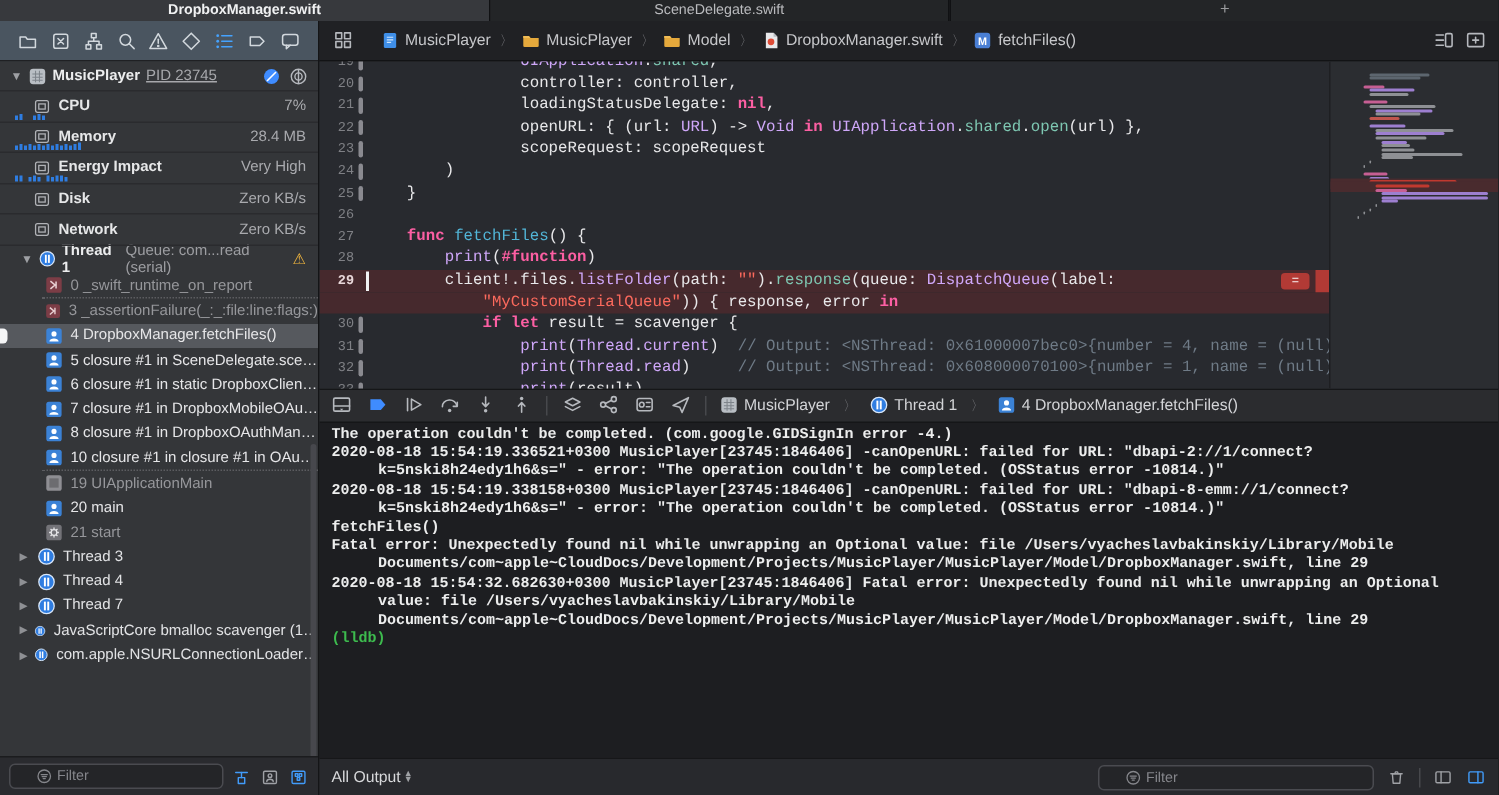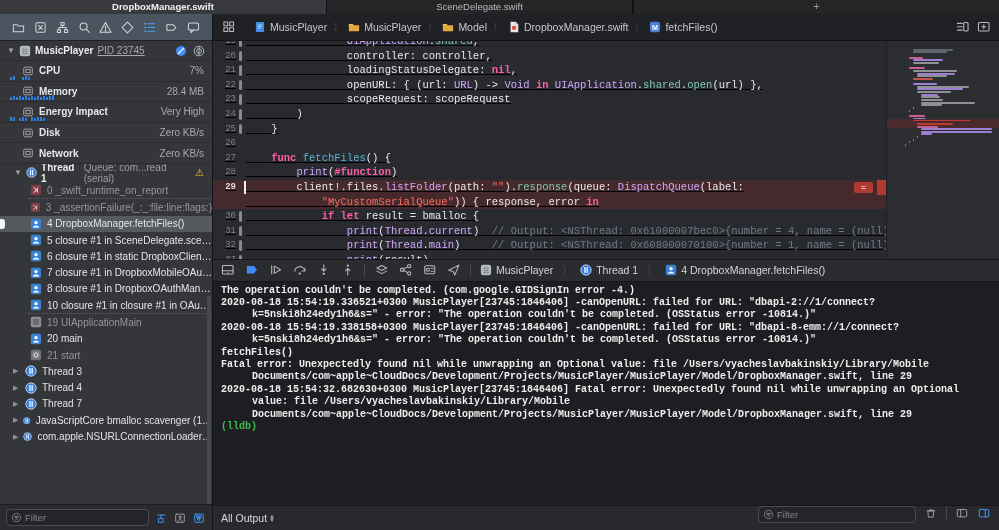--- a/index.html
+++ b/index.html
@@ -47,38 +47,38 @@
   .frame.dim .flabel{color:#96979b;}
   .dotsep{border-top:1px dotted #5c5d61;margin:0 0 0 28px;height:0;}
   .throw{height:16.3px;display:flex;align-items:center;gap:5px;padding-left:13px;white-space:nowrap;overflow:hidden;}
   .throw .disc2{color:#8e9094;font-size:7px;width:7px;}
   .throw .flabel{color:#e2e3e5;}
   .sb-scroll{position:absolute;right:1px;top:255px;width:4px;height:245px;background:#47484d;border-radius:2px;}
   
   .filterbar{height:25px;background:#2a2b2f;border-top:1px solid #1b1c1e;display:flex;align-items:center;
              padding:0 6px;gap:5px;flex:none;}
   .ffield{flex:1;height:15px;border:1px solid #4a4b50;background:#242528;border-radius:4px;
-          display:flex;align-items:center;gap:3px;padding:0 4px;color:#85868b;font-size:9.5px;min-width:0;}
+          display:flex;align-items:center;gap:3px;padding:0 17px;color:#85868b;font-size:9.5px;min-width:0;}
   .ffield svg{flex:none;}
   .smico{width:14px;height:14px;display:flex;align-items:center;justify-content:center;flex:none;}
   .smico svg{width:12px;height:12px;}
   .blue{color:#419bf9;} .gray{color:#9fa1a6;}
   
   .jumpbar{height:26px;background:#202124;border-bottom:1px solid #121315;display:flex;align-items:center;
            padding:0 8px;gap:6px;font-size:10.5px;color:#c6c7ca;flex:none;}
   .jchev{color:#87888c;font-size:11px;}
   .jchev.dim{color:#55565a;}
   .crumb{display:flex;align-items:center;gap:4px;white-space:nowrap;}
   .csep{color:#6f7074;font-size:9px;}
   .jumpbar .spacer{flex:1;}
   .jico{width:12px;height:12px;display:inline-flex;align-items:center;justify-content:center;}
   
   .editor{flex:1;background:#282a2f;position:relative;font-family:"Liberation Mono","DejaVu Sans Mono",monospace;
           font-size:10.5px;overflow:hidden;}
-  .codearea{position:absolute;left:0;top:0;right:112px;bottom:0;overflow:hidden;text-decoration:underline;}
+  .codearea{position:absolute;left:0;top:0;right:112px;bottom:0;overflow:hidden;}
   .lines{margin-top:-7px;}
   .cl{height:14.6px;line-height:14.6px;display:flex;white-space:pre;position:relative;}
   .gut{width:30px;flex:none;text-align:right;padding-right:7px;box-sizing:border-box;color:#7f8085;
        font-size:9px;position:relative;}
   .gut.bar::after{content:"";position:absolute;right:1px;top:2px;bottom:2px;width:3px;background:#8a8a90;border-radius:1.5px;}
   .codetxt{padding-left:3px;}
   .cl.err{background:#46292d;}
   .cl.err .gut{color:#e8d7d9;font-weight:bold;}
   .cursorbar{position:absolute;left:31px;top:1px;bottom:1px;width:1.5px;background:#f1f2f3;}
   .errstrip{position:absolute;right:0;top:0;bottom:0;width:10px;background:#b23a35;}
@@ -93,21 +93,21 @@
   .debugbar{height:21px;background:#2b2c2f;border-top:1px solid #151618;border-bottom:1px solid #151618;
             display:flex;align-items:center;padding:0 7px;gap:9px;flex:none;font-size:10.5px;color:#d3d4d7;}
   .dbico{width:15px;height:15px;color:#b6b9be;display:flex;align-items:center;justify-content:center;}
   .dbico svg{width:13.5px;height:13.5px;}
   .dsep{width:1px;height:13px;background:#47484c;}
   
   .console{flex:1;background:#1d1e21;color:#eceded;font-family:Liberation Mono, monospace;
            font-size:10px;font-weight:bold;padding:3px 8px;box-sizing:border-box;overflow:hidden;}
   .conline{white-space:pre-wrap;overflow-wrap:break-word;line-height:12.4px;padding-left:31px;text-indent:-31px;}
   .conline.green{color:#3dbb4e;}
-  .consolebar{height:24px;background:#28292d;border-top:1px solid #161719;display:flex;
+  .consolebar{height:24px;background:#28292d;border-top:1px solid #161719;display:flex;align-items:center;
               padding:0 8px;gap:8px;flex:none;font-size:10.5px;color:#d8d9db;}
   .scopechev{display:inline-flex;flex-direction:column;line-height:4px;font-size:6px;color:#9fa1a5;margin-left:2px;}
   .consolebar .spacer{flex:1;}
   .cfield{width:148px;}
 </style>
 </head>
 <body>
 
 <div id="app">
   <div class="tabbar" id="tabbar">
@@ -606,23 +606,23 @@
               <div class="cl"><span class="gut bar">21</span><span class="codetxt">                <span class="tk-p">loadingStatusDelegate: </span><span class="tk-k">nil</span><span class="tk-p">,</span></span></div>
               <div class="cl"><span class="gut bar">22</span><span class="codetxt">                <span class="tk-p">openURL: { (url: </span><span class="tk-v">URL</span><span class="tk-p">) -&gt; </span><span class="tk-v">Void</span><span class="tk-p"> </span><span class="tk-k">in</span><span class="tk-p"> </span><span class="tk-v">UIApplication</span><span class="tk-p">.</span><span class="tk-m">shared</span><span class="tk-p">.</span><span class="tk-m">open</span><span class="tk-p">(url) },</span></span></div>
               <div class="cl"><span class="gut bar">23</span><span class="codetxt">                <span class="tk-p">scopeRequest: scopeRequest</span></span></div>
               <div class="cl"><span class="gut bar">24</span><span class="codetxt">        <span class="tk-p">)</span></span></div>
               <div class="cl"><span class="gut bar">25</span><span class="codetxt">    <span class="tk-p">}</span></span></div>
               <div class="cl"><span class="gut">26</span><span class="codetxt"></span></div>
               <div class="cl"><span class="gut">27</span><span class="codetxt">    <span class="tk-k">func</span><span class="tk-p"> </span><span class="tk-d">fetchFiles</span><span class="tk-p">() {</span></span></div>
               <div class="cl"><span class="gut">28</span><span class="codetxt">        <span class="tk-v">print</span><span class="tk-p">(</span><span class="tk-k">#function</span><span class="tk-p">)</span></span></div>
               <div class="cl err"><span class="gut">29</span><span class="codetxt">        <span class="tk-p">client!.files.</span><span class="tk-v">listFolder</span><span class="tk-p">(path: </span><span class="tk-s">""</span><span class="tk-p">).</span><span class="tk-m">response</span><span class="tk-p">(queue: </span><span class="tk-v">DispatchQueue</span><span class="tk-p">(label:</span></span><div class="cursorbar"></div><div class="errstrip"></div><div class="errbadge">=</div></div>
               <div class="cl err"><span class="gut"></span><span class="codetxt">            <span class="tk-s">"MyCustomSerialQueue"</span><span class="tk-p">)) { response, error </span><span class="tk-k">in</span></span></div>
-              <div class="cl"><span class="gut bar">30</span><span class="codetxt">            <span class="tk-k">if let</span><span class="tk-p"> result = bmalloc {</span></span></div>
+              <div class="cl"><span class="gut bar">30</span><span class="codetxt">            <span class="tk-k">if let</span><span class="tk-p"> result = scavenger {</span></span></div>
               <div class="cl"><span class="gut bar">31</span><span class="codetxt">                <span class="tk-v">print</span><span class="tk-p">(</span><span class="tk-v">Thread</span><span class="tk-p">.</span><span class="tk-v">current</span><span class="tk-p">)  </span><span class="tk-c">// Output: &lt;NSThread: 0x61000007bec0&gt;{number = 4, name = (null)}</span></span></div>
-              <div class="cl"><span class="gut bar">32</span><span class="codetxt">                <span class="tk-v">print</span><span class="tk-p">(</span><span class="tk-v">Thread</span><span class="tk-p">.</span><span class="tk-v">main</span><span class="tk-p">)     </span><span class="tk-c">// Output: &lt;NSThread: 0x608000070100&gt;{number = 1, name = (null)}</span></span></div>
+              <div class="cl"><span class="gut bar">32</span><span class="codetxt">                <span class="tk-v">print</span><span class="tk-p">(</span><span class="tk-v">Thread</span><span class="tk-p">.</span><span class="tk-v">read</span><span class="tk-p">)     </span><span class="tk-c">// Output: &lt;NSThread: 0x608000070100&gt;{number = 1, name = (null)}</span></span></div>
               <div class="cl"><span class="gut bar">33</span><span class="codetxt">                <span class="tk-v">print</span><span class="tk-p">(result)</span></span></div>
             </div>
         </div>
         <div class="minimap" id="minimap">
             <div class="mm" style="left: 26px; width: 40px; top: 7.65px; background: rgb(93, 102, 111);"></div>
             <div class="mm" style="left: 26px; width: 34px; top: 10.3px; background: rgb(93, 102, 111);"></div>
             <div class="mm" style="left: 22px; width: 14px; top: 15.6px; background: rgb(198, 95, 147);"></div>
             <div class="mm" style="left: 26px; width: 30px; top: 18.25px; background: rgb(157, 127, 208);"></div>
             <div class="mm" style="left: 26px; width: 26px; top: 20.9px; background: rgb(142, 144, 148);"></div>
             <div class="mm" style="left: 22px; width: 16px; top: 26.2px; background: rgb(198, 95, 147);"></div>

